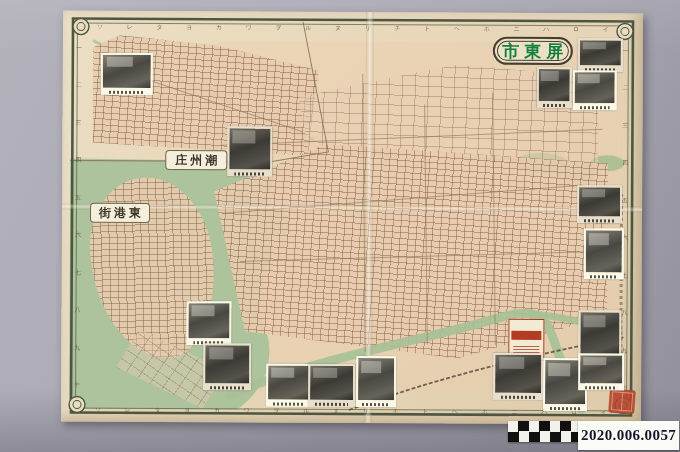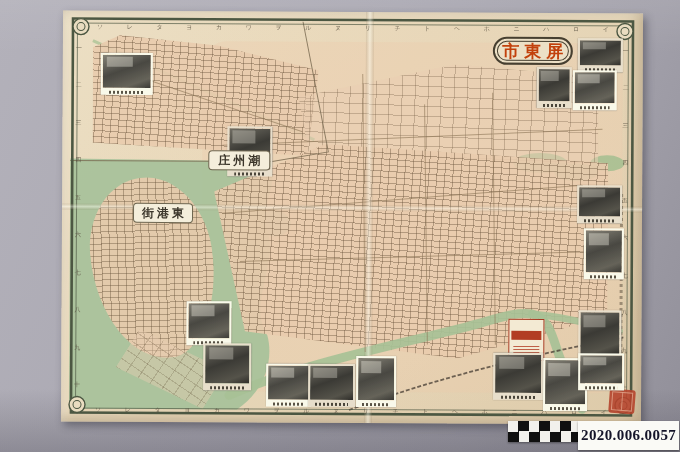--- a/index.html
+++ b/index.html
@@ -51,24 +51,24 @@
   .photo:nth-of-type(odd){filter:brightness(1.18) contrast(.95);}
   .photo::before{content:"";position:absolute;left:8%;top:6%;width:55%;height:30%;
     background:rgba(220,218,205,.35);}
   .photo::after{content:"";position:absolute;left:12%;right:12%;bottom:-6px;height:3px;
     background:repeating-linear-gradient(90deg,#4a453a 0 2px,transparent 2px 4px);}
   
   .title-box{position:absolute;left:430px;top:24px;width:80px;height:28px;z-index:8;
     background:#ece0c6;border:2px solid #463f30;border-radius:15px;
     box-shadow:inset 0 0 0 2px #ece0c6, inset 0 0 0 3px #463f30;
     display:flex;align-items:center;justify-content:center;
-    font-size:17px;font-weight:bold;letter-spacing:5px;color:#c2410c;padding-left:5px;box-sizing:border-box;}
+    font-size:17px;font-weight:bold;letter-spacing:5px;color:#15803d;padding-left:5px;box-sizing:border-box;}
   .inset-label{position:absolute;z-index:8;background:#f4eedb;border:1px solid #6e6650;border-radius:4px;
     display:flex;align-items:center;justify-content:center;
-    font-size:12px;font-weight:bold;letter-spacing:3px;color:#3a352a;box-sizing:border-box;padding-left:3px;margin-left:43px;}
+    font-size:12px;font-weight:bold;letter-spacing:3px;color:#3a352a;box-sizing:border-box;padding-left:3px;}
   .lbl-chaozhou{left:103px;top:139px;width:62px;height:20px;}
   .lbl-donggang{left:28px;top:192px;width:60px;height:20px;font-family:Liberation Serif, serif;}
   
   .letters{position:absolute;display:flex;z-index:6;color:#5b5343;opacity:.85;
     font-size:6px;font-family:"DejaVu Sans",sans-serif;}
   .letters span{line-height:6px;}
   .letters-top{left:34px;right:34px;top:13px;justify-content:space-between;}
   .letters-bottom{left:34px;right:34px;bottom:9px;justify-content:space-between;}
   .letters-left{left:13px;top:34px;bottom:34px;flex-direction:column;justify-content:space-between;}
   .letters-right{right:14px;top:34px;bottom:34px;flex-direction:column;justify-content:space-between;}

